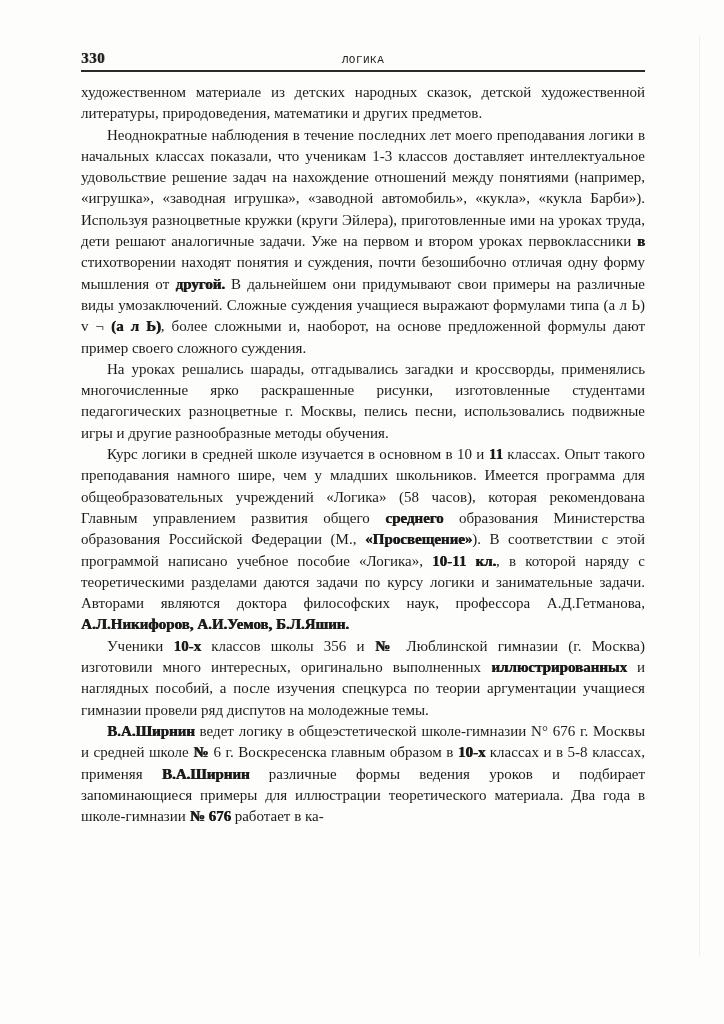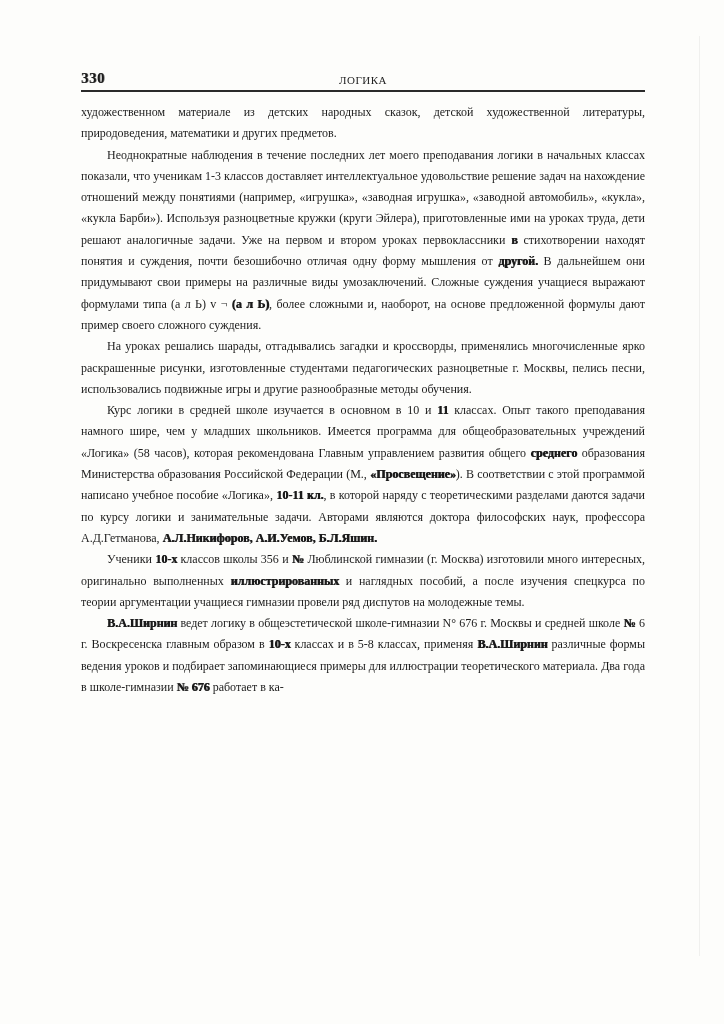--- a/index.html
+++ b/index.html
@@ -6,21 +6,21 @@
     margin: 0;
     padding: 0;
     background: #ffffff;
   }
   .page {
     position: relative;
     width: 724px;
     height: 1024px;
     background: #fdfdfb;
     box-sizing: border-box;
-    padding: 68px 79px 0 81px;
+    padding: 48px 79px 0 81px;
     font-family: "Liberation Serif", "DejaVu Serif", serif;
     color: #1b1b1b;
     overflow: hidden;
   }
   .running-head {
     position: relative;
     height: 22px;
     border-bottom: 2px solid #2a2a2a;
     margin-bottom: 10px;
   }
@@ -34,26 +34,26 @@
     text-shadow: 0.7px 0.4px 0 rgba(0,0,0,0.55);
   }
   .head-title {
     position: absolute;
     left: 0;
     right: 0;
     bottom: 4px;
     text-align: center;
     font-size: 11px;
     letter-spacing: 0.5px;
-    font-family: Liberation Serif, serif;
+    font-family: Liberation Mono, monospace;
     color: #222;
   }
   .page-body {
     margin-top: 8px;
-    font-size: 12px;
+    font-size: 15px;
     line-height: 21.3px;
     text-align: justify;
   }
   .para {
     margin: 0;
   }
   .para.indent {
     text-indent: 26px;
   }
   .seg { }

